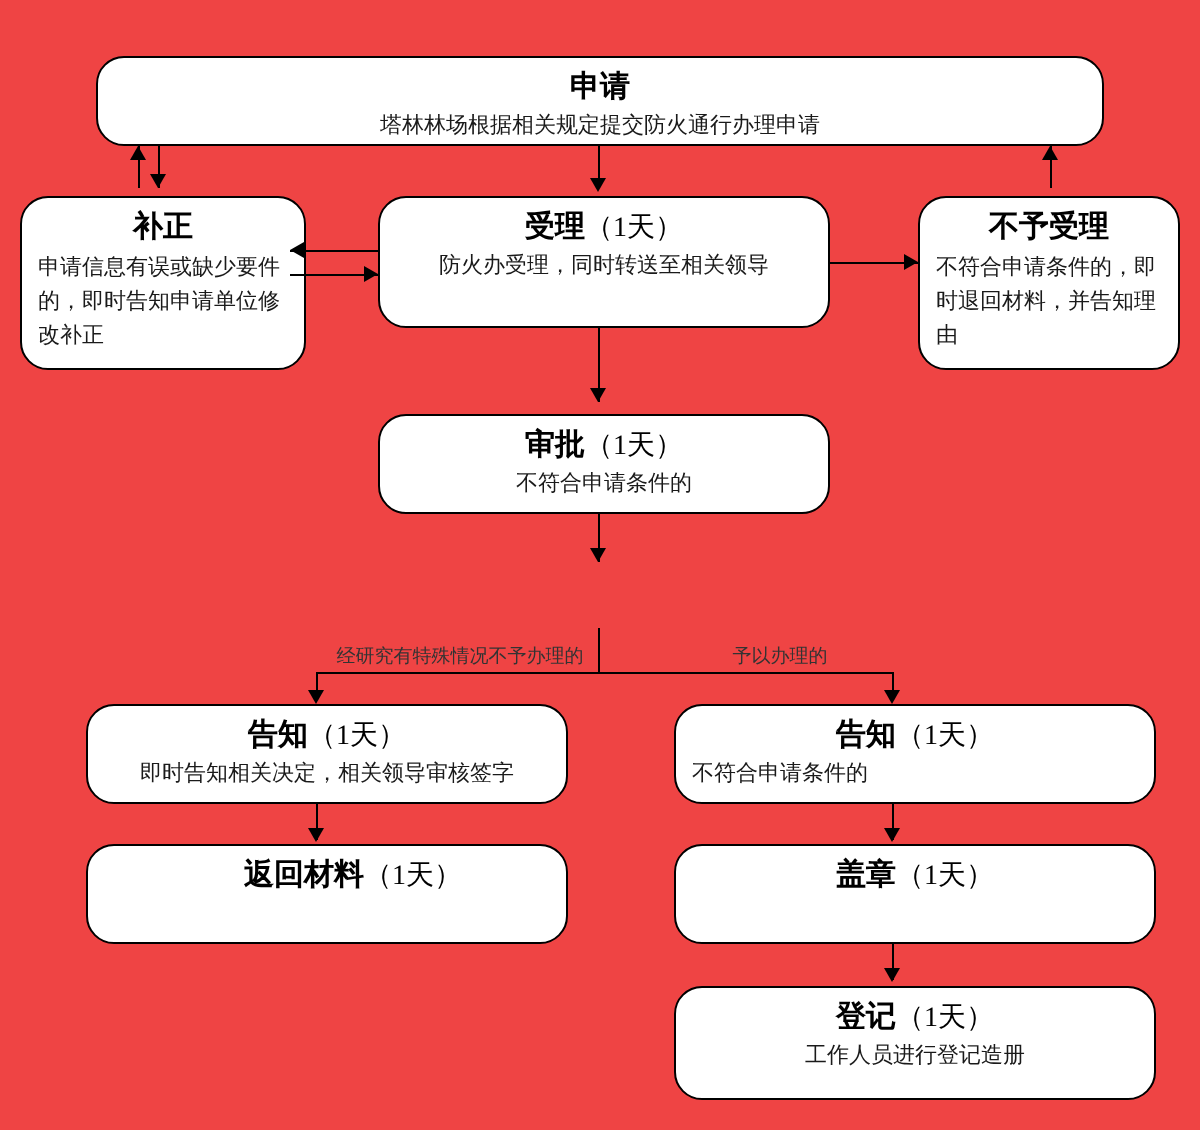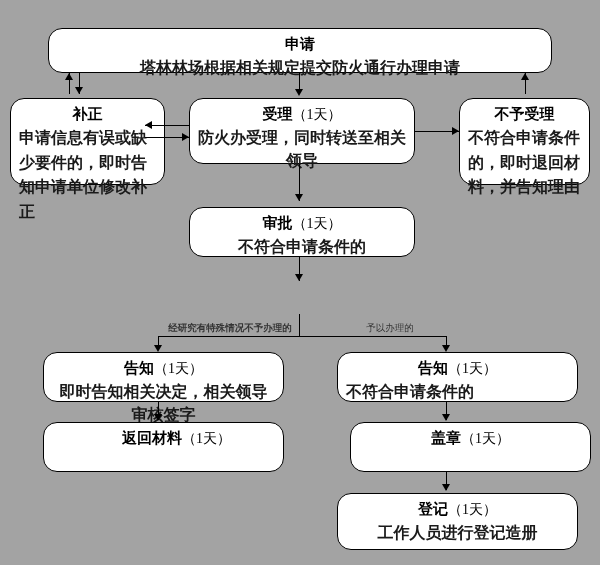--- a/index.html
+++ b/index.html
@@ -4,21 +4,21 @@
 <style>
   html, body {
     margin: 0;
     padding: 0;
     background: #ffffff;
   }
   #flowchart {
     position: relative;
     width: 600px;
     height: 565px;
-    background: #a3a3a3;
+    background: #ef4444;
     font-family: "Liberation Serif", "DejaVu Serif", serif;
     overflow: hidden;
   }
   .node {
     position: absolute;
     box-sizing: border-box;
     border: 1px solid #000000;
     border-radius: 14px;
     background: #ffffff;
     padding: 6px 8px 4px 8px;
@@ -29,26 +29,25 @@
     color: #000000;
     text-align: center;
     line-height: 1.25;
     white-space: nowrap;
   }
   .node .title .days {
     font-weight: normal;
     font-size: 14px;
   }
   .node .desc {
-    font-size: 16px;
+    font-size: 11px;
     color: #1a1a1a;
     text-align: center;
     line-height: 1.45;
     margin-top: 2px;
-    font-weight: bold;
   }
   .node.left-desc .desc {
     text-align: left;
   }
   .node.wrap-desc .desc {
     text-align: left;
     line-height: 1.55;
   }
 
   
@@ -111,21 +110,21 @@
   <div class="arrow-down" style="left:295px; top:89px;"></div>
 
   <div class="vline" style="left:69px; top:73px; height:21px;"></div>
   <div class="arrow-up" style="left:65px; top:73px;"></div>
   <div class="vline" style="left:79px; top:73px; height:21px;"></div>
   <div class="arrow-down" style="left:75px; top:87px;"></div>
 
   <div class="vline" style="left:525px; top:73px; height:21px;"></div>
   <div class="arrow-up" style="left:521px; top:73px;"></div>
 
-  <div class="node wrap-desc" style="left:10px; top:98px; width:155px; height:87px;">
+  <div class="node wrap-desc" style="left:10px; top:98px; width:143px; height:87px;">
     <div class="title">
       <span>补正</span><span class="days"></span>
     </div>
     <div class="desc">申请信息有误或缺少要件的，即时告知申请单位修改补正</div>
   </div>
 
   <div class="node" style="left:189px; top:98px; width:226px; height:66px;">
     <div class="title">
       <span>受理</span><span class="days">（1天）</span>
     </div>
@@ -163,21 +162,21 @@
   <div class="vline" style="left:299px; top:314px; height:22px;"></div>
 
   <div class="hline" style="left:158px; top:336px; width:288px;"></div>
 
   <div class="vline" style="left:158px; top:336px; height:14px;"></div>
   <div class="arrow-down" style="left:154px; top:345px;"></div>
 
   <div class="vline" style="left:446px; top:336px; height:14px;"></div>
   <div class="arrow-down" style="left:442px; top:345px;"></div>
 
-  <div class="edge-label" style="left:160px; top:322px; width:140px;font-weight:bold;">经研究有特殊情况不予办理的</div>
+  <div class="edge-label" style="left:160px; top:322px; width:140px;">经研究有特殊情况不予办理的</div>
   <div class="edge-label" style="left:330px; top:322px; width:120px;">予以办理的</div>
 
   <div class="node" style="left:43px; top:352px; width:241px; height:50px;">
     <div class="title">
       <span>告知</span><span class="days">（1天）</span>
     </div>
     <div class="desc">即时告知相关决定，相关领导审核签字</div>
   </div>
 
   <div class="node left-desc" style="left:337px; top:352px; width:241px; height:50px;">
@@ -193,21 +192,21 @@
   <div class="vline" style="left:446px; top:402px; height:18px;"></div>
   <div class="arrow-down" style="left:442px; top:414px;"></div>
 
   <div class="node" style="left:43px; top:422px; width:241px; height:50px;padding-left:34px;">
     <div class="title">
       <span>返回材料</span><span class="days">（1天）</span>
     </div>
     <div class="desc"></div>
   </div>
 
-  <div class="node" style="left:337px; top:422px; width:241px; height:50px;margin-left:13px;">
+  <div class="node" style="left:337px; top:422px; width:241px; height:50px;">
     <div class="title">
       <span>盖章</span><span class="days">（1天）</span>
     </div>
     <div class="desc"></div>
   </div>
 
   <div class="vline" style="left:446px; top:472px; height:18px;"></div>
   <div class="arrow-down" style="left:442px; top:484px;"></div>
 
   <div class="node" style="left:337px; top:493px; width:241px; height:57px;">

